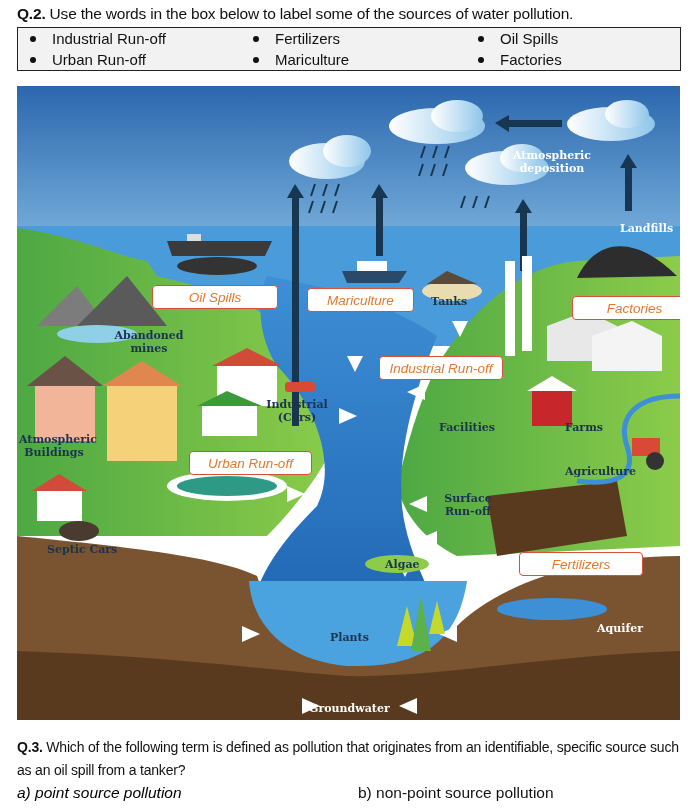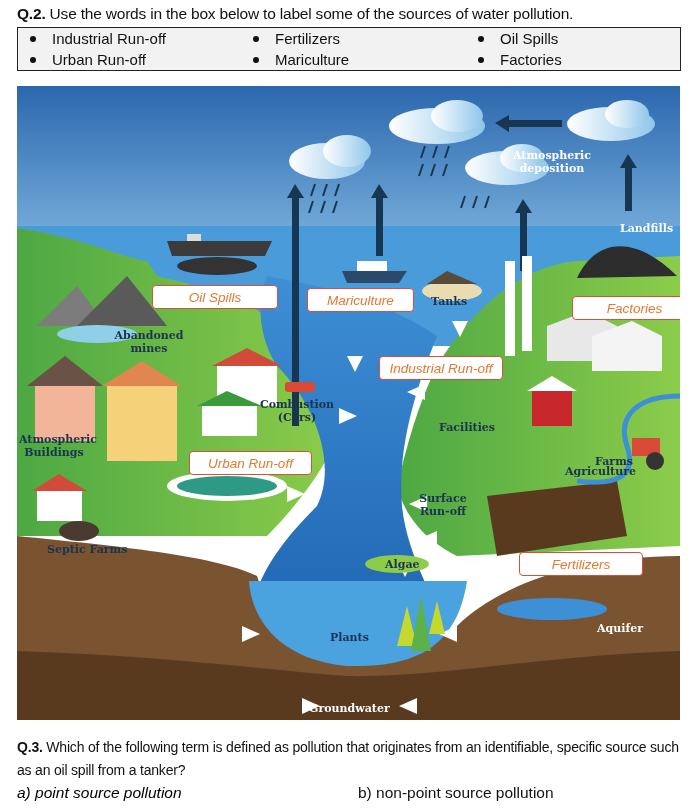--- a/index.html
+++ b/index.html
@@ -209,27 +209,27 @@
   <div class="lbl" style="left:290px;top:202px;width:107px;height:24px;">Mariculture</div>
   <div class="lbl" style="left:555px;top:210px;width:125px;height:24px;">Factories</div>
   <div class="lbl" style="left:362px;top:270px;width:124px;height:24px;">Industrial Run-off</div>
   <div class="lbl" style="left:172px;top:365px;width:123px;height:24px;">Urban Run-off</div>
   <div class="lbl" style="left:502px;top:466px;width:124px;height:24px;">Fertilizers</div>
 
   <div class="tag white" style="left:490px;top:63px;width:90px;">Atmospheric deposition</div>
   <div class="tag white" style="left:603px;top:136px;">Landfills</div>
   <div class="tag" style="left:80px;top:243px;width:80px;margin-left:12px;">Abandoned mines</div>
   <div class="tag" style="left:414px;top:209px;">Tanks</div>
-  <div class="tag" style="left:240px;top:312px;width:80px;">Combustion (Cars)</div>
+  <div class="tag" style="left:240px;top:312px;width:80px;">Industrial (Cars)</div>
   <div class="tag" style="left:2px;top:347px;width:70px;">Atmospheric Buildings</div>
   <div class="tag" style="left:422px;top:335px;">Facilities</div>
-  <div class="tag" style="left:578px;top:335px;margin-top:34px;">Farms</div>
+  <div class="tag" style="left:548px;top:335px;">Farms</div>
   <div class="tag" style="left:548px;top:379px;">Agriculture</div>
-  <div class="tag" style="left:401px;top:406px;width:50px;">Surface Run-off</div>
-  <div class="tag" style="left:30px;top:457px;">Septic Farms</div>
+  <div class="tag" style="left:426px;top:406px;width:50px;">Surface Run-off</div>
+  <div class="tag" style="left:30px;top:457px;">Septic Cars</div>
   <div class="tag" style="left:368px;top:472px;">Algae</div>
   <div class="tag" style="left:313px;top:545px;">Plants</div>
   <div class="tag white" style="left:580px;top:536px;">Aquifer</div>
   <div class="tag white" style="left:292px;top:616px;">Groundwater</div>
 </div>
 
 <div class="q3"><b>Q.3.</b><span> Which of the following term is defined as pollution that originates from an identifiable, specific source such as an oil spill from a tanker?</span></div>
 <div class="ans a">a) point source pollution</div>
 <div class="ans b">b) non-point source pollution</div>
 

